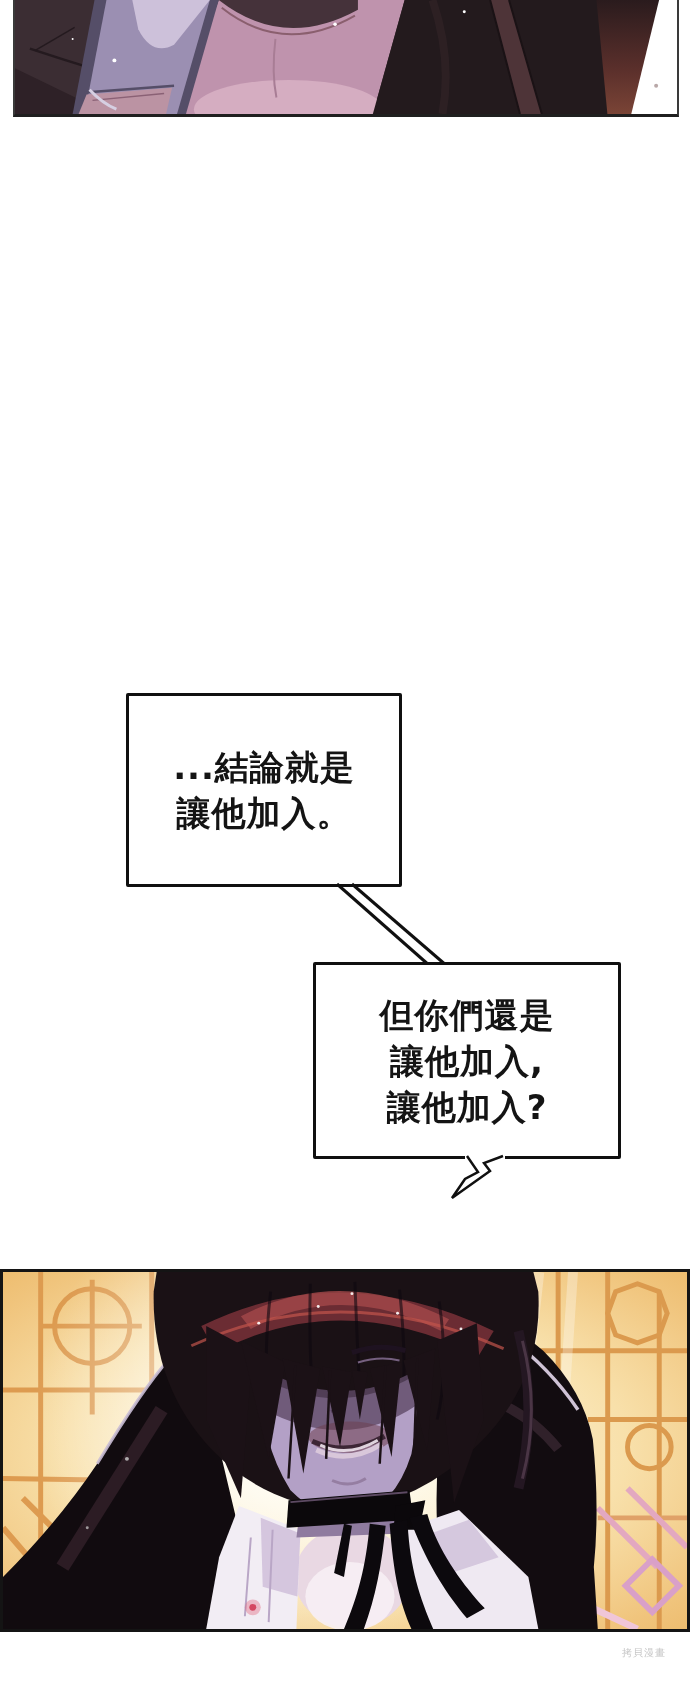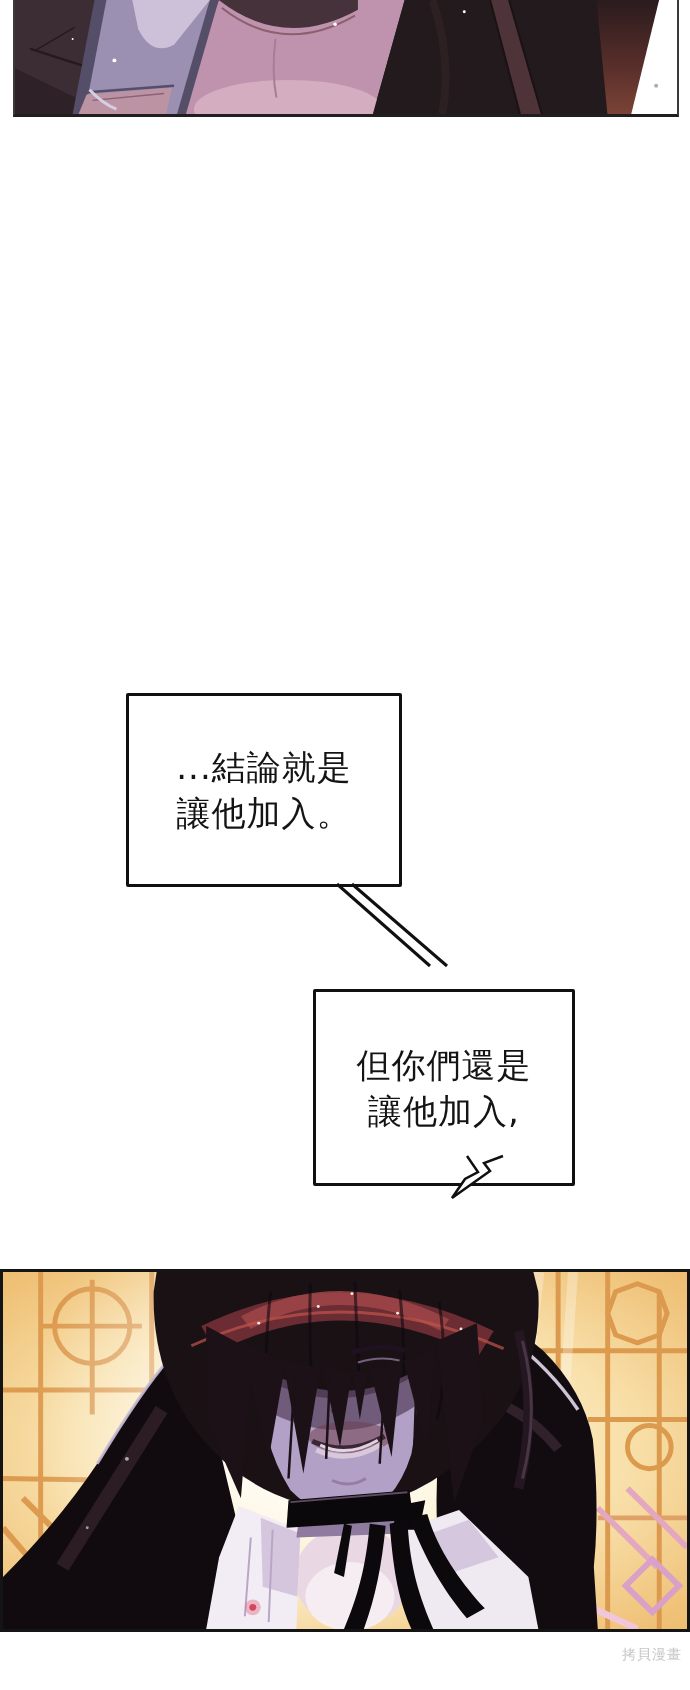--- a/index.html
+++ b/index.html
@@ -15,31 +15,31 @@
   }
   #panel-bottom{
     left:0;top:1269px;width:690px;height:363px;
     border:3px solid #141414;
   }
   .panel svg{display:block;width:100%;height:100%;}
   .bubble{
     position:absolute;box-sizing:border-box;background:#ffffff;
     border:3px solid var(--bubble-border,#101010);border-radius:2px;
     display:flex;flex-direction:column;align-items:center;justify-content:center;
-    text-align:center;color:#141414;font-weight:400;
+    text-align:center;color:#141414;font-weight:700;
     font-size:34px;line-height:46px;letter-spacing:1px;
   }
   #bubble-1{left:126px;top:693px;width:276px;height:194px;}
-  #bubble-2{left:313px;top:962px;width:262px;height:197px;margin-top:27px;}
+  #bubble-2{left:313px;top:962px;width:308px;height:197px;}
   .overlay{position:absolute;}
   #connector{left:325px;top:880px;width:140px;height:92px;}
   #bubble-tail{left:440px;top:1150px;width:80px;height:52px;}
   #watermark{
     position:absolute;left:622px;top:1646px;width:66px;
-    color:var(--watermark-color,#c6c6c6);font-size:14px;letter-spacing:1px;white-space:nowrap;
+    color:var(--watermark-color,#c6c6c6);font-size:10px;letter-spacing:1px;white-space:nowrap;
   }
 </style>
 </head>
 <body>
 
 <div class="panel" id="panel-top">
   <svg viewBox="0 0 666 117" preserveAspectRatio="none">
     <defs>
       <linearGradient id="redg" x1="0" y1="0" x2="0" y2="1">
         <stop offset="0" stop-color="#2a1b1d"></stop>
@@ -94,20 +94,21 @@
 </div>
 
 <svg class="overlay" id="connector" viewBox="0 0 140 92">
   <line x1="12" y1="4" x2="105" y2="86" stroke="#101010" stroke-width="3"></line>
   <line x1="27" y1="4" x2="122" y2="86" stroke="#101010" stroke-width="3"></line>
 </svg>
 
 <div class="bubble" id="bubble-2">
   <span>但你們還是</span>
   <span>讓他加入,</span>
+  <span>讓他加入?</span>
 </div>
 
 <svg class="overlay" id="bubble-tail" viewBox="0 0 80 52">
   <rect x="25" y="4" width="40" height="7" fill="#ffffff"></rect>
   <path d="M27,6 L38,22 L25,29 L12,48 L50,21 L44,13 L63,6" fill="#ffffff" stroke="#101010" stroke-width="2.5" stroke-linejoin="miter"></path>
 </svg>
 
 <div class="panel" id="panel-bottom">
   <svg viewBox="0 0 690 363" preserveAspectRatio="none">
     <defs>

